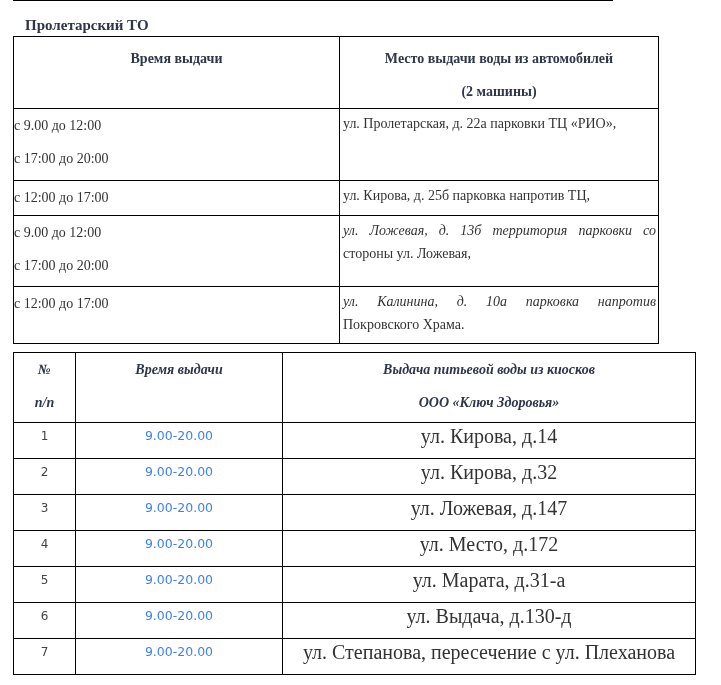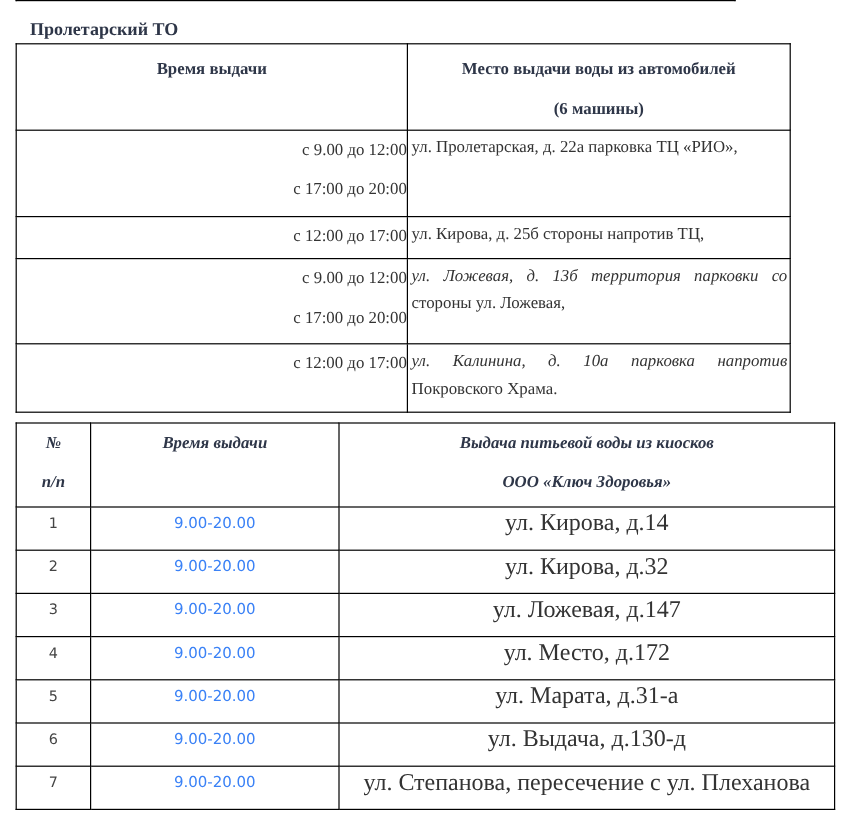--- a/index.html
+++ b/index.html
@@ -54,21 +54,21 @@
     #t1 th {
       font-weight: bold;
       color: #2e3648;
       text-align: center;
       font-size: 14px;
       height: 70px;
       padding-top: 5px;
       line-height: 33px;
     }
     #t1 td.time {
-      text-align: right;
+      text-align: left;
       line-height: 33px;
       padding-top: 0px;
     }
     #t1 td.place {
       text-align: justify;
       padding: 0 2px 0 3px;
       line-height: 23px;
       padding-top: 3px;
     }
     #t1 tr.r0 td { height: 72px; }
@@ -117,40 +117,40 @@
       <col class="c1">
       <col class="c2">
     </colgroup>
   <thead>
     <tr>
       <th>
         <span class="line">Время выдачи</span>
       </th>
       <th>
         <span class="line">Место выдачи воды из автомобилей</span>
-        <span class="line">(6 машины)</span>
+        <span class="line">(2 машины)</span>
       </th>
     </tr>
   </thead>
   <tbody>
     <tr class="r0">
       <td class="time">
         <span class="line">с 9.00 до 12:00</span>
         <span class="line">с 17:00 до 20:00</span>
       </td>
       <td class="place">
-        <span class="line">ул. Пролетарская, д. 22а парковка ТЦ «РИО»,</span>
+        <span class="line">ул. Пролетарская, д. 22а парковки ТЦ «РИО»,</span>
       </td>
     </tr>
     <tr class="r1">
       <td class="time">
         <span class="line">с 12:00 до 17:00</span>
       </td>
       <td class="place">
-        <span class="line">ул. Кирова, д. 25б стороны напротив ТЦ,</span>
+        <span class="line">ул. Кирова, д. 25б парковка напротив ТЦ,</span>
       </td>
     </tr>
     <tr class="r2">
       <td class="time">
         <span class="line">с 9.00 до 12:00</span>
         <span class="line">с 17:00 до 20:00</span>
       </td>
       <td class="place">
         <span class="line place-text justify-last">ул. Ложевая, д. 13б территория парковки со</span>
         <span class="line">стороны ул. Ложевая,</span>

